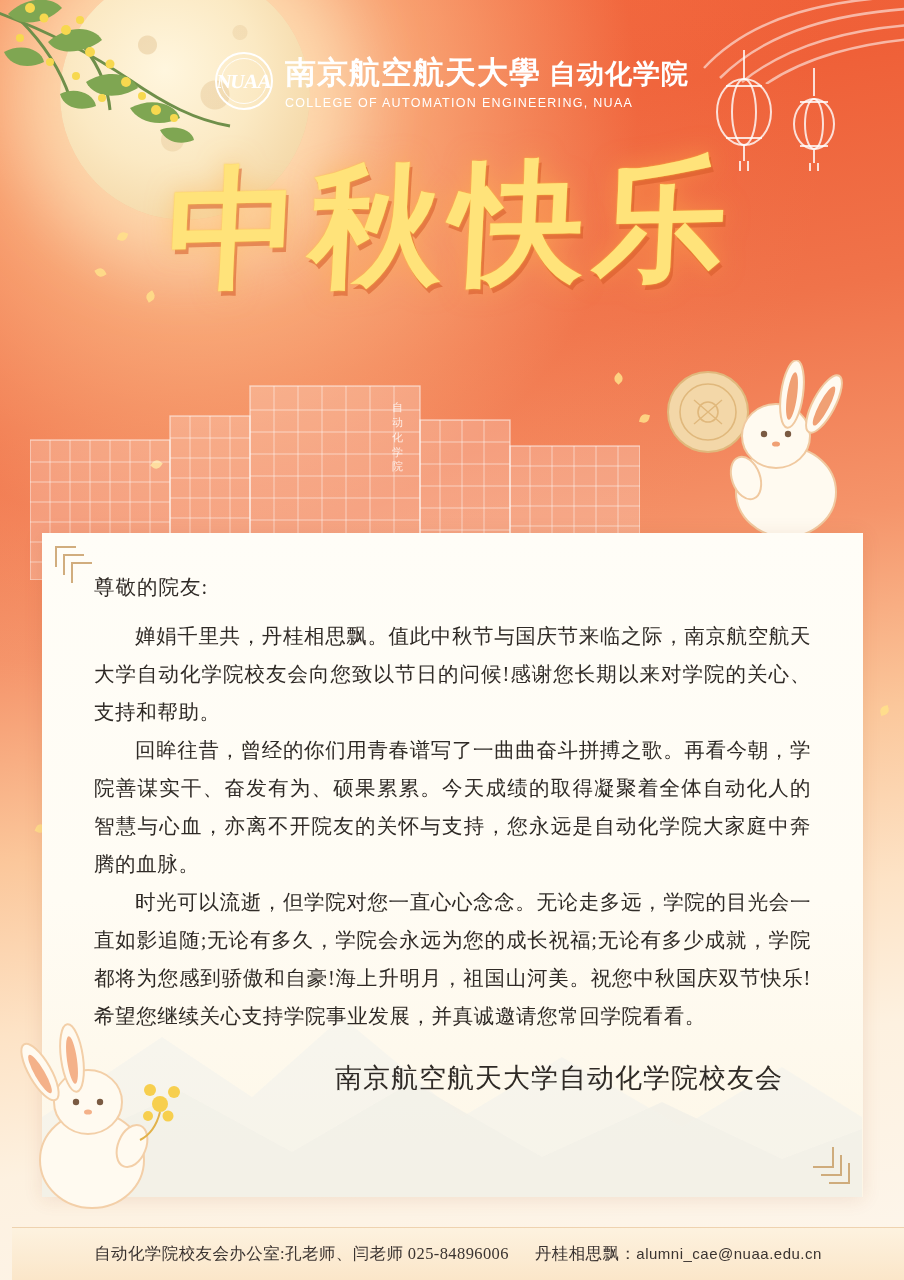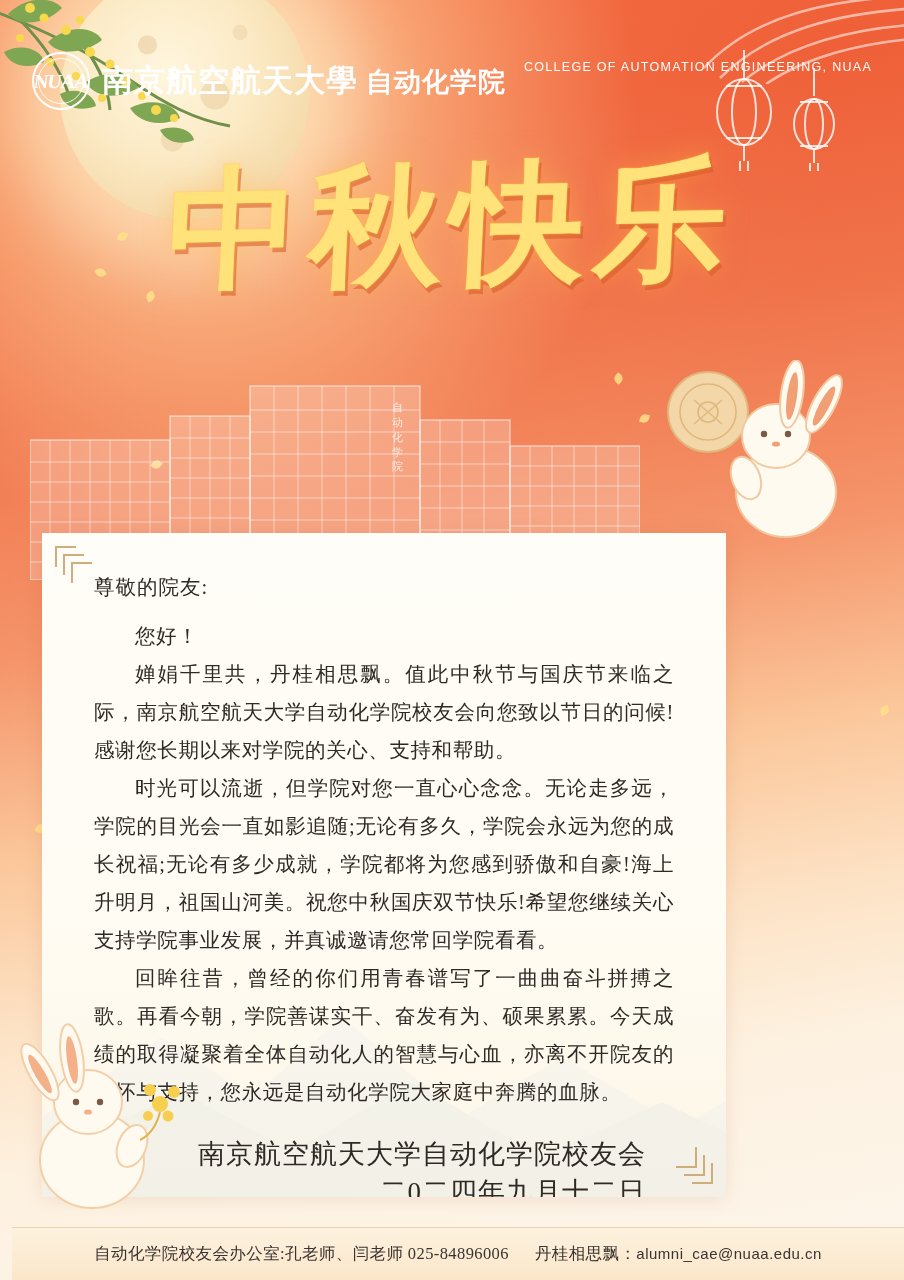--- a/index.html
+++ b/index.html
@@ -107,22 +107,22 @@
   .seal-mark {
     color: #ffffff;
     font-family: "Liberation Serif", serif;
     font-size: 20px;
     font-weight: bold;
     letter-spacing: -1px;
     transform: skewX(-8deg);
   }
   .title-lines {
     display: flex;
-    flex-direction: row;
-    gap: 18px;
+    flex-direction: column;
+    gap: 2px;
   }
   .cn-title {
     display: flex;
     align-items: baseline;
     gap: 8px;
     color: #ffffff;
     white-space: nowrap;
   }
   .cn-title .big {
     font-family: "Liberation Serif", serif;
@@ -200,21 +200,21 @@
     bottom: 60px;
     width: 210px;
     height: 200px;
   }
 
   
   .letter {
     position: absolute;
     left: 42px;
     top: 533px;
-    width: 684px;
+    width: 821px;
     height: 664px;
     background:
       linear-gradient(180deg, #fffdf7 0%, #fffcf4 55%, #fdf6e6 100%);
     box-shadow: 0 2px 18px rgba(160,70,30,0.12);
     overflow: hidden;
   }
   .letter-mountains {
     position: absolute;
     left: 0;
     right: 0;
@@ -447,27 +447,25 @@
     <svg class="corner br" viewBox="0 0 54 54">
       <g fill="none" stroke="#c9a06a" stroke-width="2">
         <path d="M52 32 V52 H32"></path>
         <path d="M44 24 V44 H24"></path>
         <path d="M36 16 V36 H16"></path>
       </g>
     </svg>
 
     <div class="letter-body">
       <div class="salutation">尊敬的院友:</div>
-      <div class="para">您好！</div>
       <div class="para">婵娟千里共，丹桂相思飘。值此中秋节与国庆节来临之际，南京航空航天大学自动化学院校友会向您致以节日的问候!感谢您长期以来对学院的关心、支持和帮助。</div>
+      <div class="para">回眸往昔，曾经的你们用青春谱写了一曲曲奋斗拼搏之歌。再看今朝，学院善谋实干、奋发有为、硕果累累。今天成绩的取得凝聚着全体自动化人的智慧与心血，亦离不开院友的关怀与支持，您永远是自动化学院大家庭中奔腾的血脉。</div>
       <div class="para">时光可以流逝，但学院对您一直心心念念。无论走多远，学院的目光会一直如影追随;无论有多久，学院会永远为您的成长祝福;无论有多少成就，学院都将为您感到骄傲和自豪!海上升明月，祖国山河美。祝您中秋国庆双节快乐!希望您继续关心支持学院事业发展，并真诚邀请您常回学院看看。</div>
-      <div class="para">回眸往昔，曾经的你们用青春谱写了一曲曲奋斗拼搏之歌。再看今朝，学院善谋实干、奋发有为、硕果累累。今天成绩的取得凝聚着全体自动化人的智慧与心血，亦离不开院友的关怀与支持，您永远是自动化学院大家庭中奔腾的血脉。</div>
       <div class="sign">
         <div>南京航空航天大学自动化学院校友会</div>
-        <div>二0二四年九月十二日</div>
       </div>
     </div>
   </div>
 
   <svg class="rabbit-left" viewBox="0 0 210 200">
     <g fill="#fffaf0" stroke="#f3cfa8" stroke-width="2">
       <ellipse cx="82" cy="140" rx="52" ry="48"></ellipse>
       <ellipse cx="78" cy="82" rx="34" ry="32"></ellipse>
       <ellipse cx="62" cy="38" rx="11" ry="34" transform="rotate(-8 62 38)"></ellipse>
       <ellipse cx="30" cy="52" rx="11" ry="32" transform="rotate(-30 30 52)"></ellipse>

